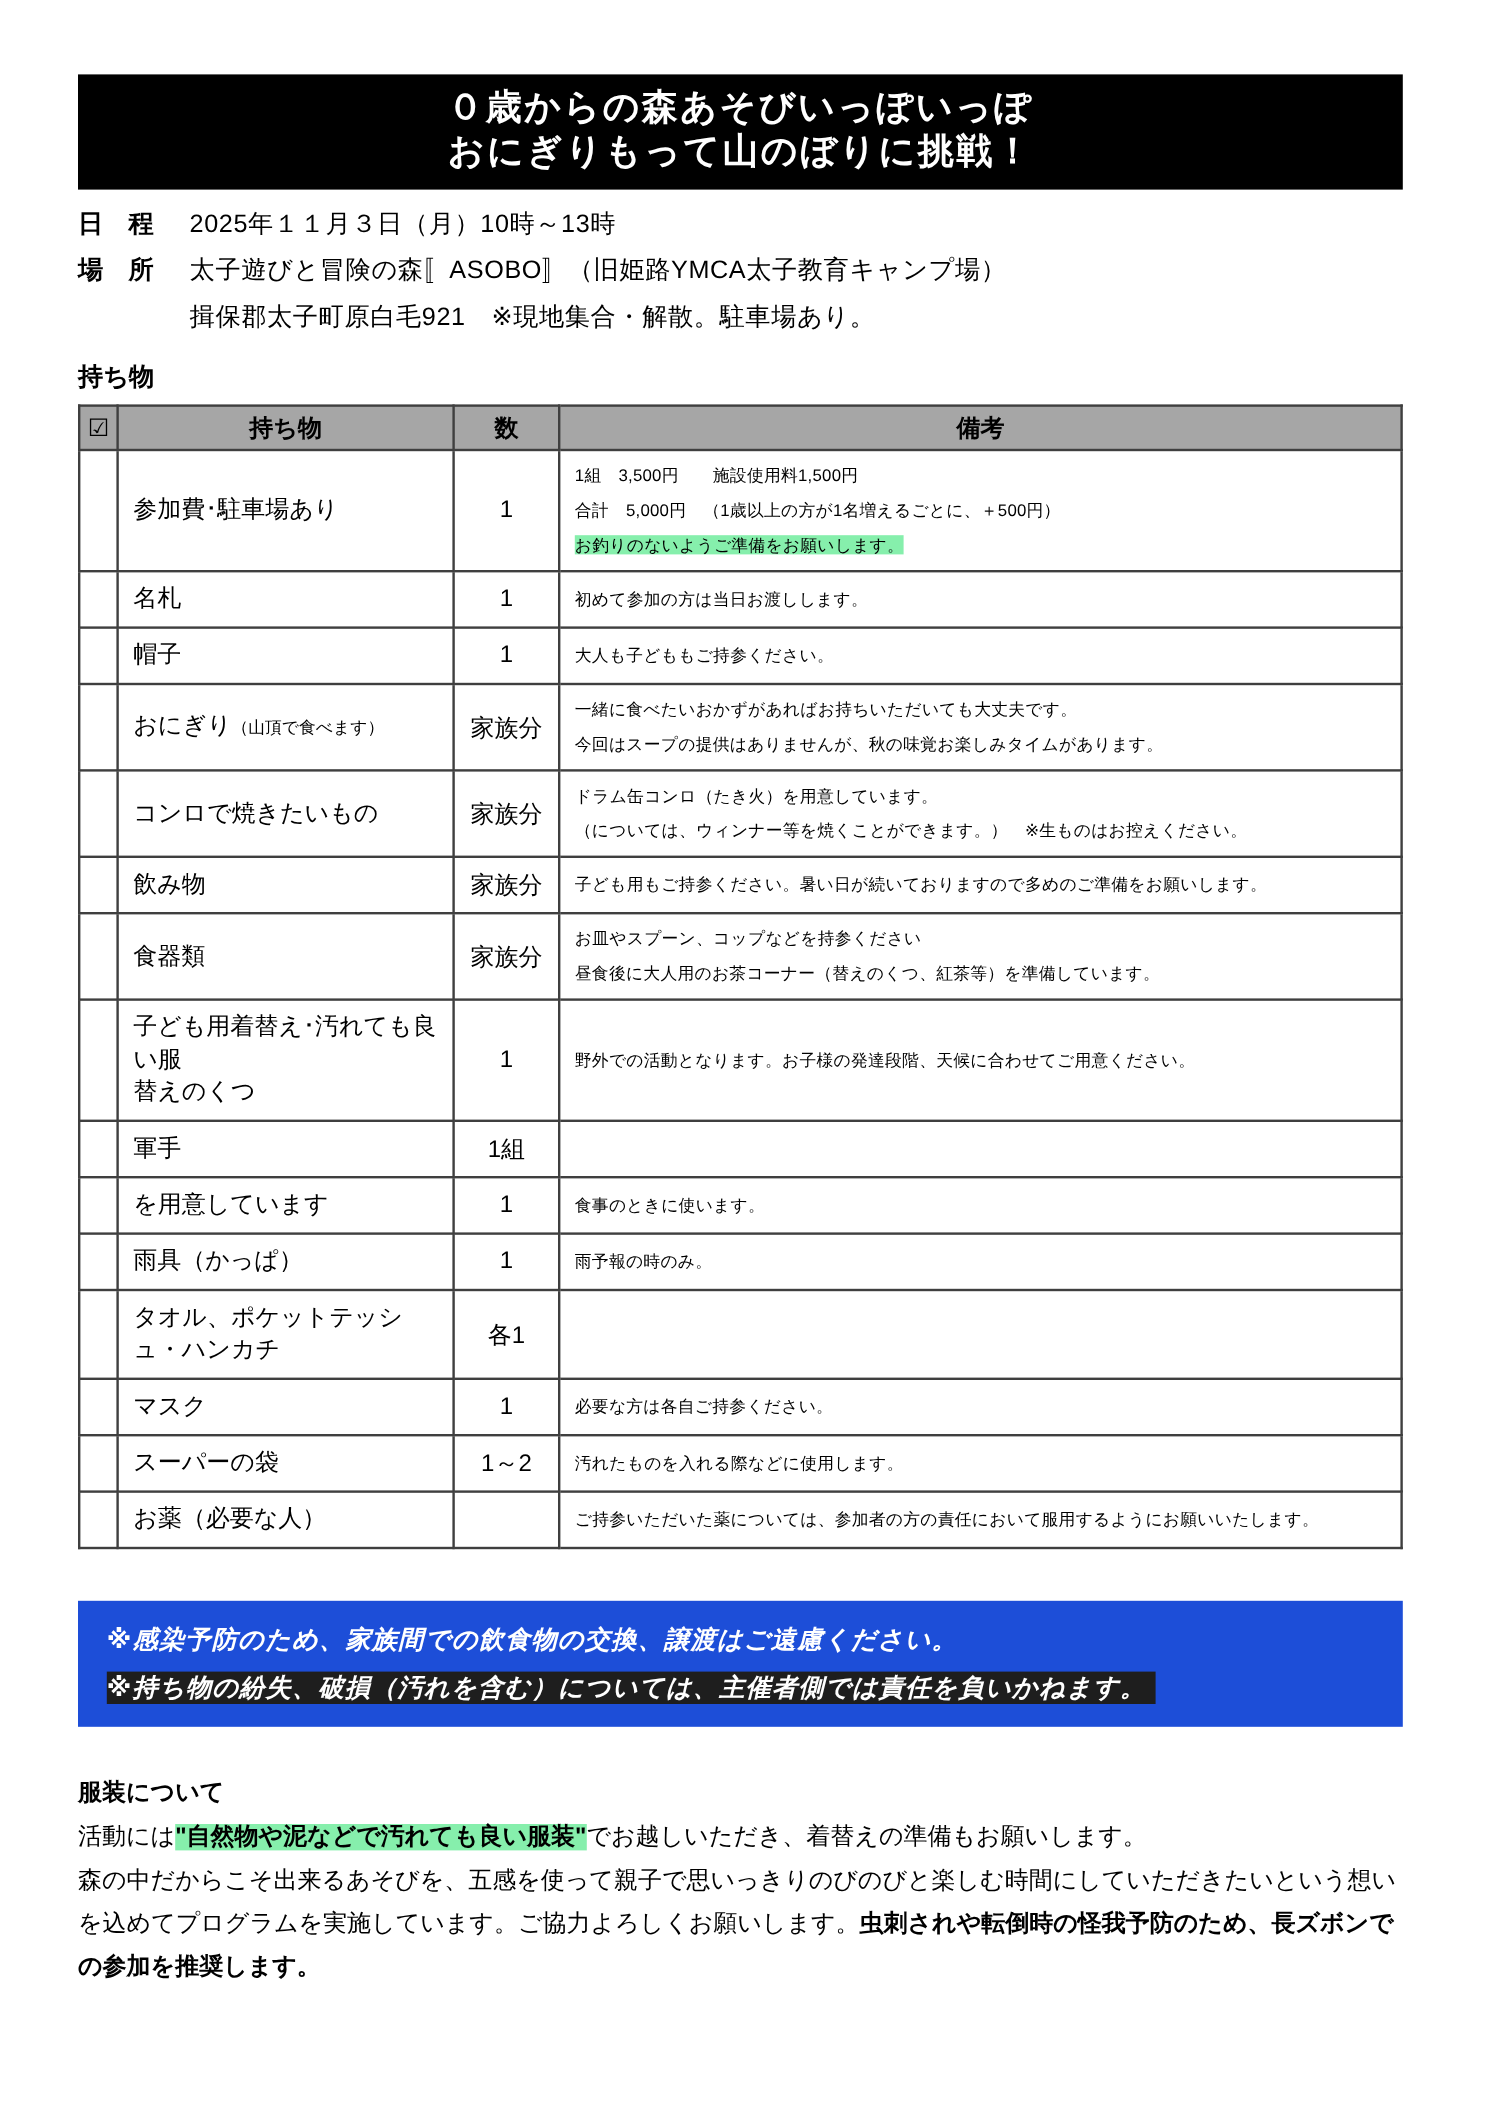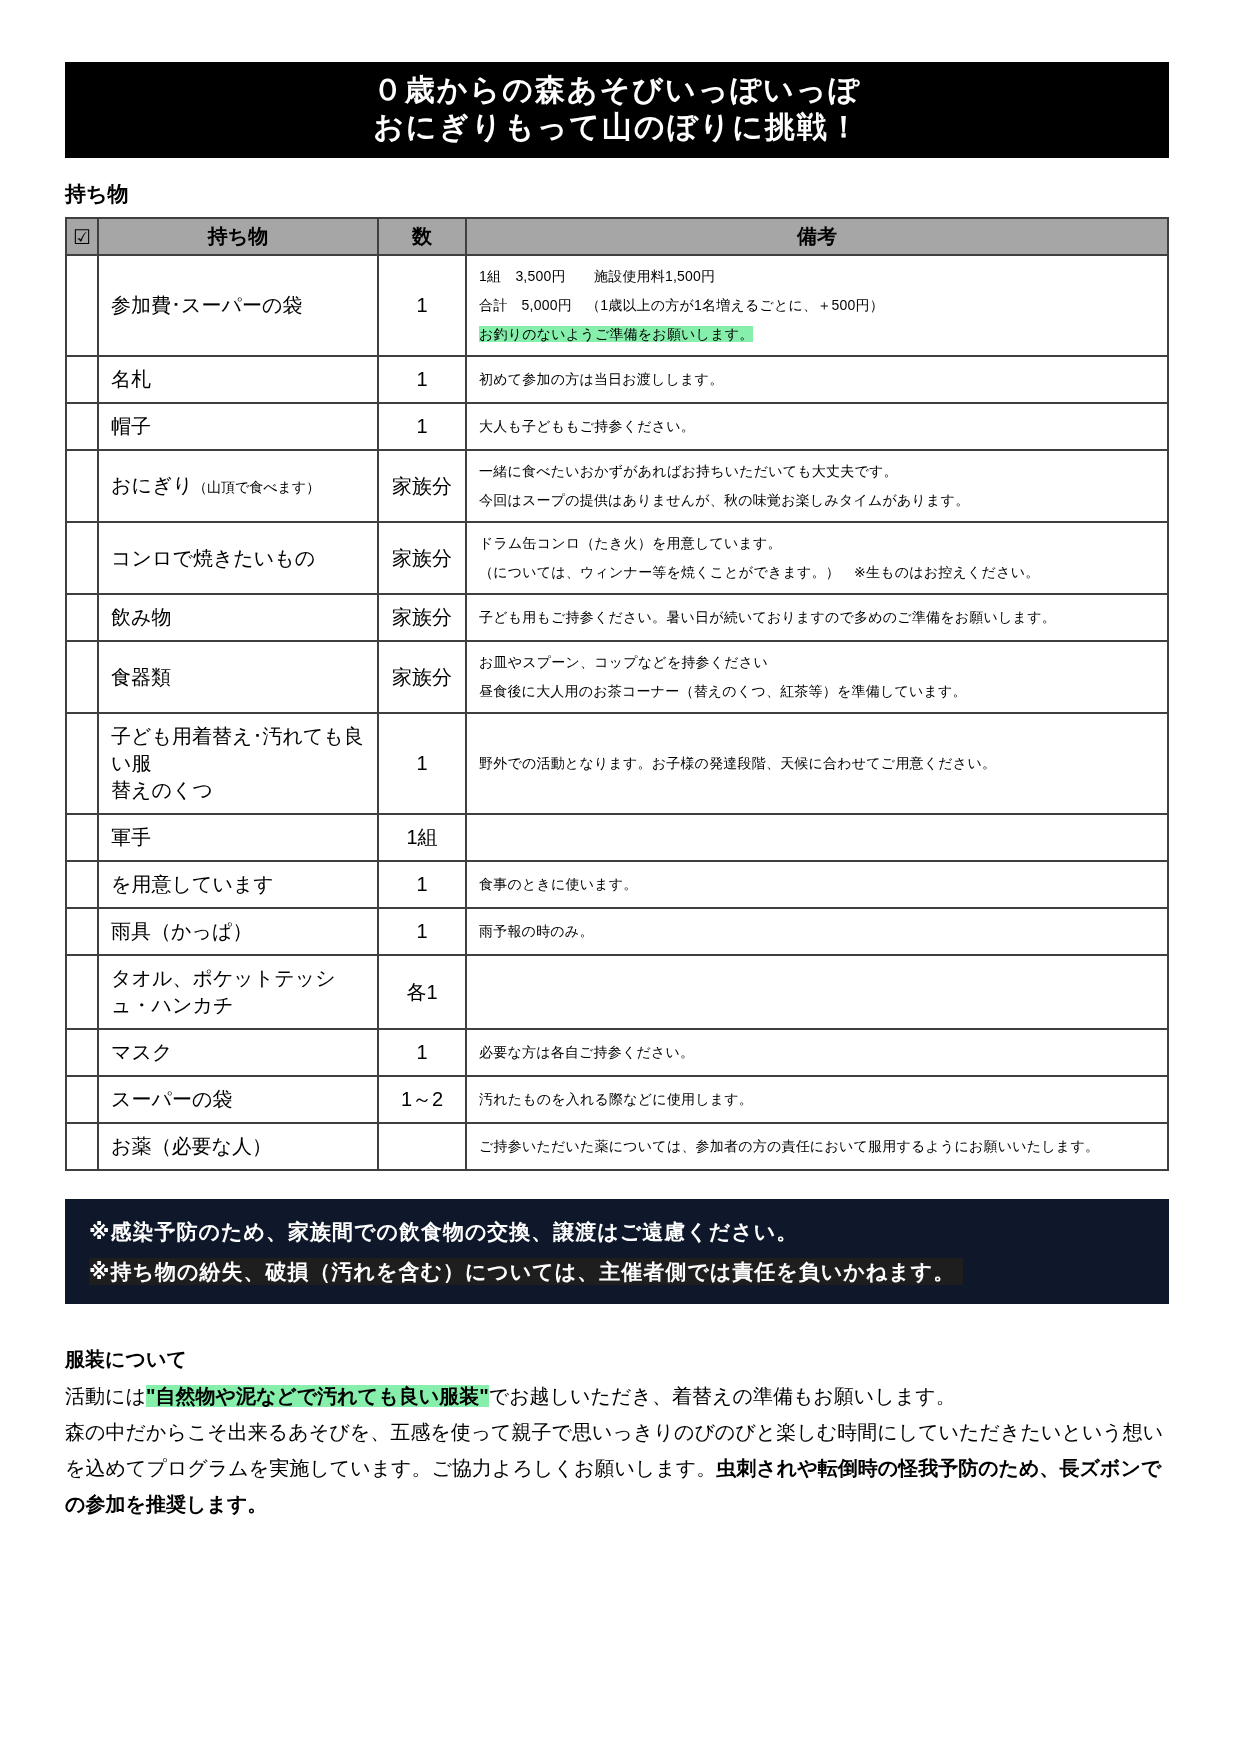--- a/index.html
+++ b/index.html
@@ -25,38 +25,52 @@
   col.c-check { width:32px; }
   col.c-item  { width:280px; }
   col.c-qty   { width:88px; }
   td.col-item { font-size:20px; padding:9px 8px 9px 12px; line-height:27px; }
   .item-small { font-size:14px; }
   td.col-qty  { text-align:center; font-size:20px; }
   td.col-note { padding:6px 8px 6px 12px; font-size:14px; }
   .note-line  { line-height:29px; letter-spacing:0.2px; }
   .hl { background:#86efac; }
   
-  .notice-box { background:#0f172a; color:#fff; margin-top:28px; padding:13px 24px 12px; }
+  .notice-box { background:#1d4ed8; color:#fff; margin-top:43px; padding:13px 24px 12px;font-style:italic; }
   .notice-line { font-size:21px; font-weight:bold; line-height:40px; letter-spacing:1px; }
   .notice-line .em-bg { background:#1e1e1e; padding:2px 8px 2px 0; }
   
   .clothing { margin-top:40px; font-size:20px; line-height:36px; }
   .clothing-heading { font-weight:bold; line-height:30px; margin-bottom:4px; }
   .b { font-weight:bold; }
 </style>
 </head>
 <body>
 
 <div class="page">
 
   <div class="banner">
     <div class="banner-line">０歳からの森あそびいっぽいっぽ</div>
     <div class="banner-line">おにぎりもって山のぼりに挑戦！</div>
   </div>
 
+  <div class="info">
+    <div class="info-row">
+      <span class="info-label">日　程</span>
+      <span class="info-value">2025年１１月３日（月）10時～13時</span>
+    </div>
+    <div class="info-row">
+      <span class="info-label">場　所</span>
+      <span class="info-value">太子遊びと冒険の森〚ASOBO〛（旧姫路YMCA太子教育キャンプ場）</span>
+    </div>
+    <div class="info-row">
+      <span class="info-label"></span>
+      <span class="info-value">揖保郡太子町原白毛921　※現地集合・解散。駐車場あり。</span>
+    </div>
+  </div>
 
   <div class="section-heading">持ち物</div>
 
   <table>
     <colgroup>
       <col class="c-check">
         <col class="c-item">
         <col class="c-qty">
         <col class="c-note">
     </colgroup>
@@ -65,21 +79,21 @@
         <th><span>☑</span></th>
         <th>持ち物</th>
         <th>数</th>
         <th>備考</th>
       </tr>
     </thead>
     <tbody>
         <tr>
           <td class="col-check"></td>
           <td class="col-item">
-            <div>参加費･スーパーの袋</div>
+            <div>参加費･駐車場あり</div>
           </td>
           <td class="col-qty">1</td>
           <td class="col-note">
             <div class="note-line">1組　3,500円　　施設使用料1,500円</div>
             <div class="note-line">合計　5,000円　（1歳以上の方が1名増えるごとに、＋500円）</div>
             <div class="note-line"><span class="hl">お釣りのないようご準備をお願いします。</span></div>
           </td>
         </tr>
         <tr>
           <td class="col-check"></td>

